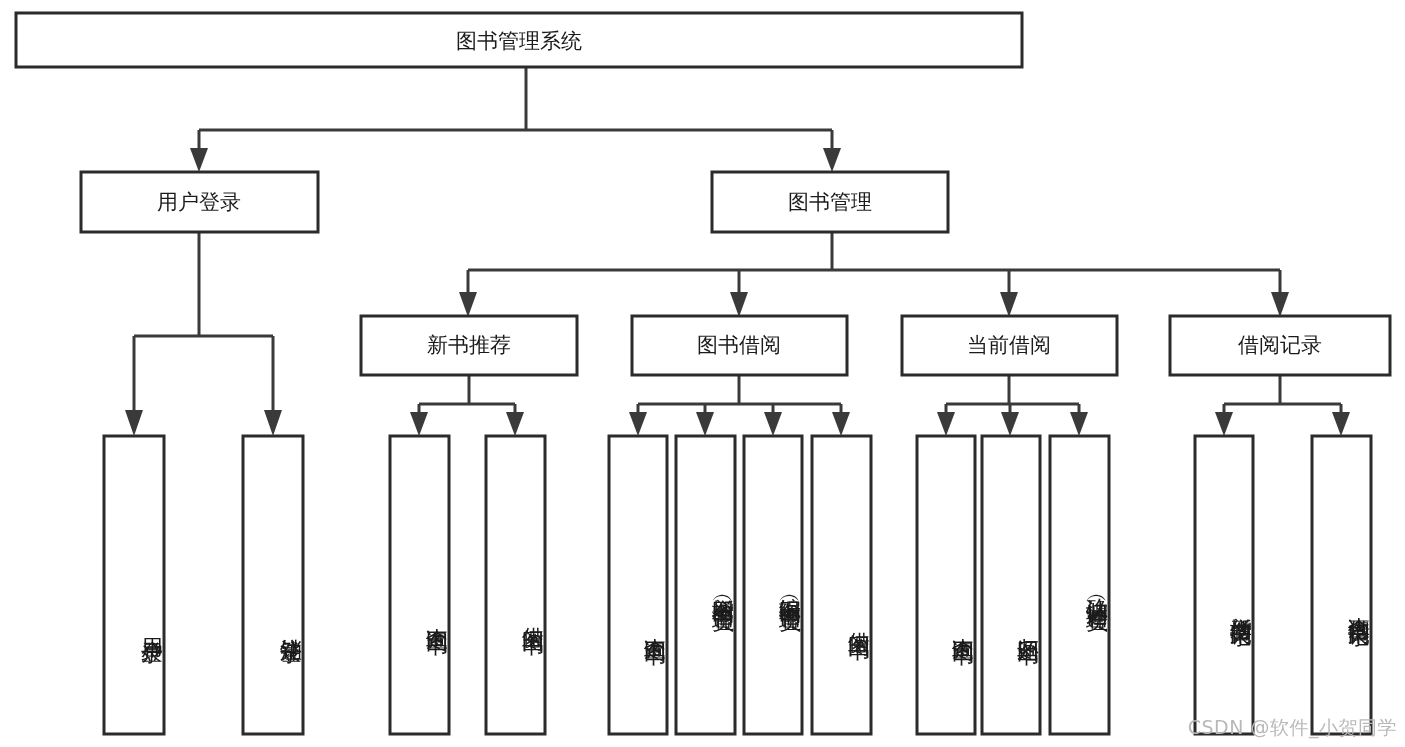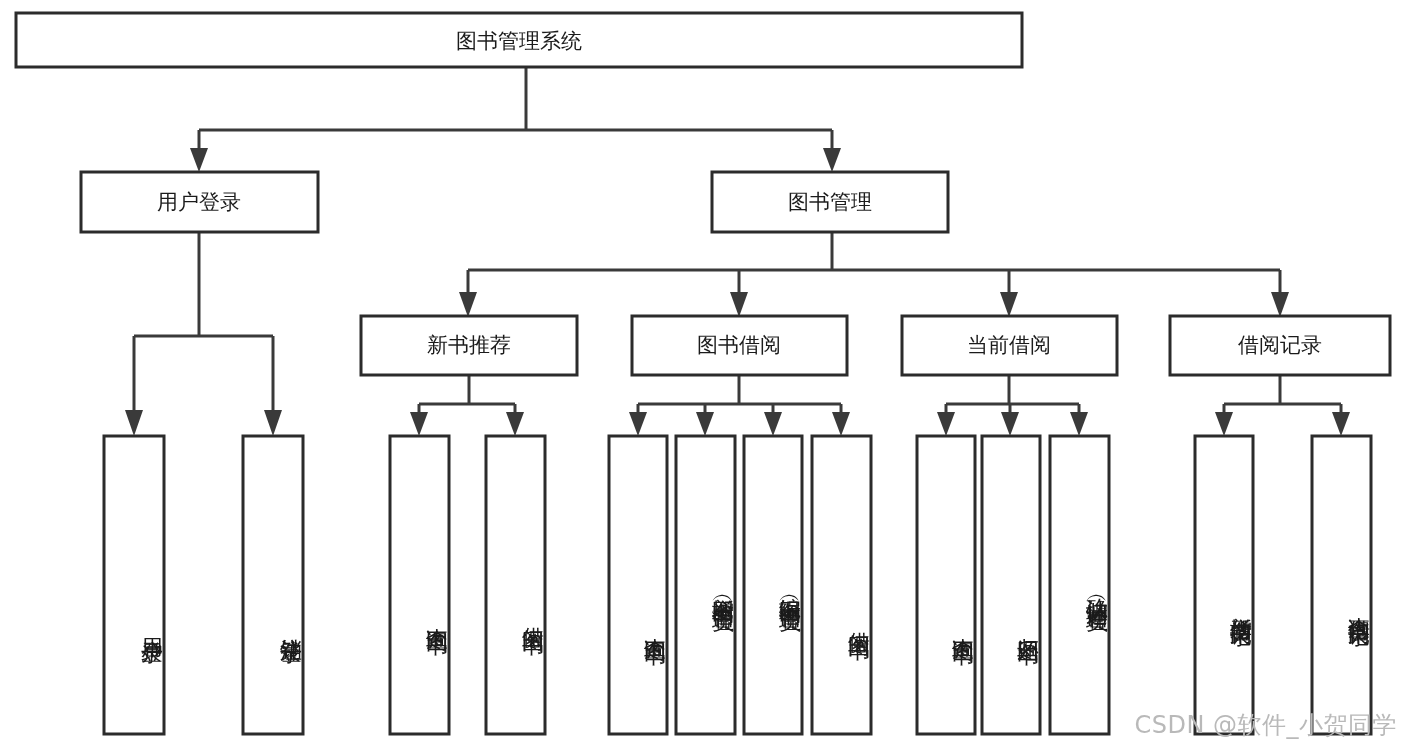--- a/index.html
+++ b/index.html
@@ -61,21 +61,21 @@
     align-items: flex-start;
     justify-content: center;
     white-space: nowrap;
     pointer-events: none;
   }
   .watermark {
     position: absolute;
     right: 8px;
     bottom: 6px;
     font-family: "DejaVu Sans", "Liberation Sans", sans-serif;
-    font-size: 24px;
+    font-size: 19px;
     color: #b9b9b9;
     letter-spacing: 0.5px;
     white-space: nowrap;
     margin-left: 36px;
   }
 </style>
 </head>
 <body>
 
 <div id="diagram-root">

